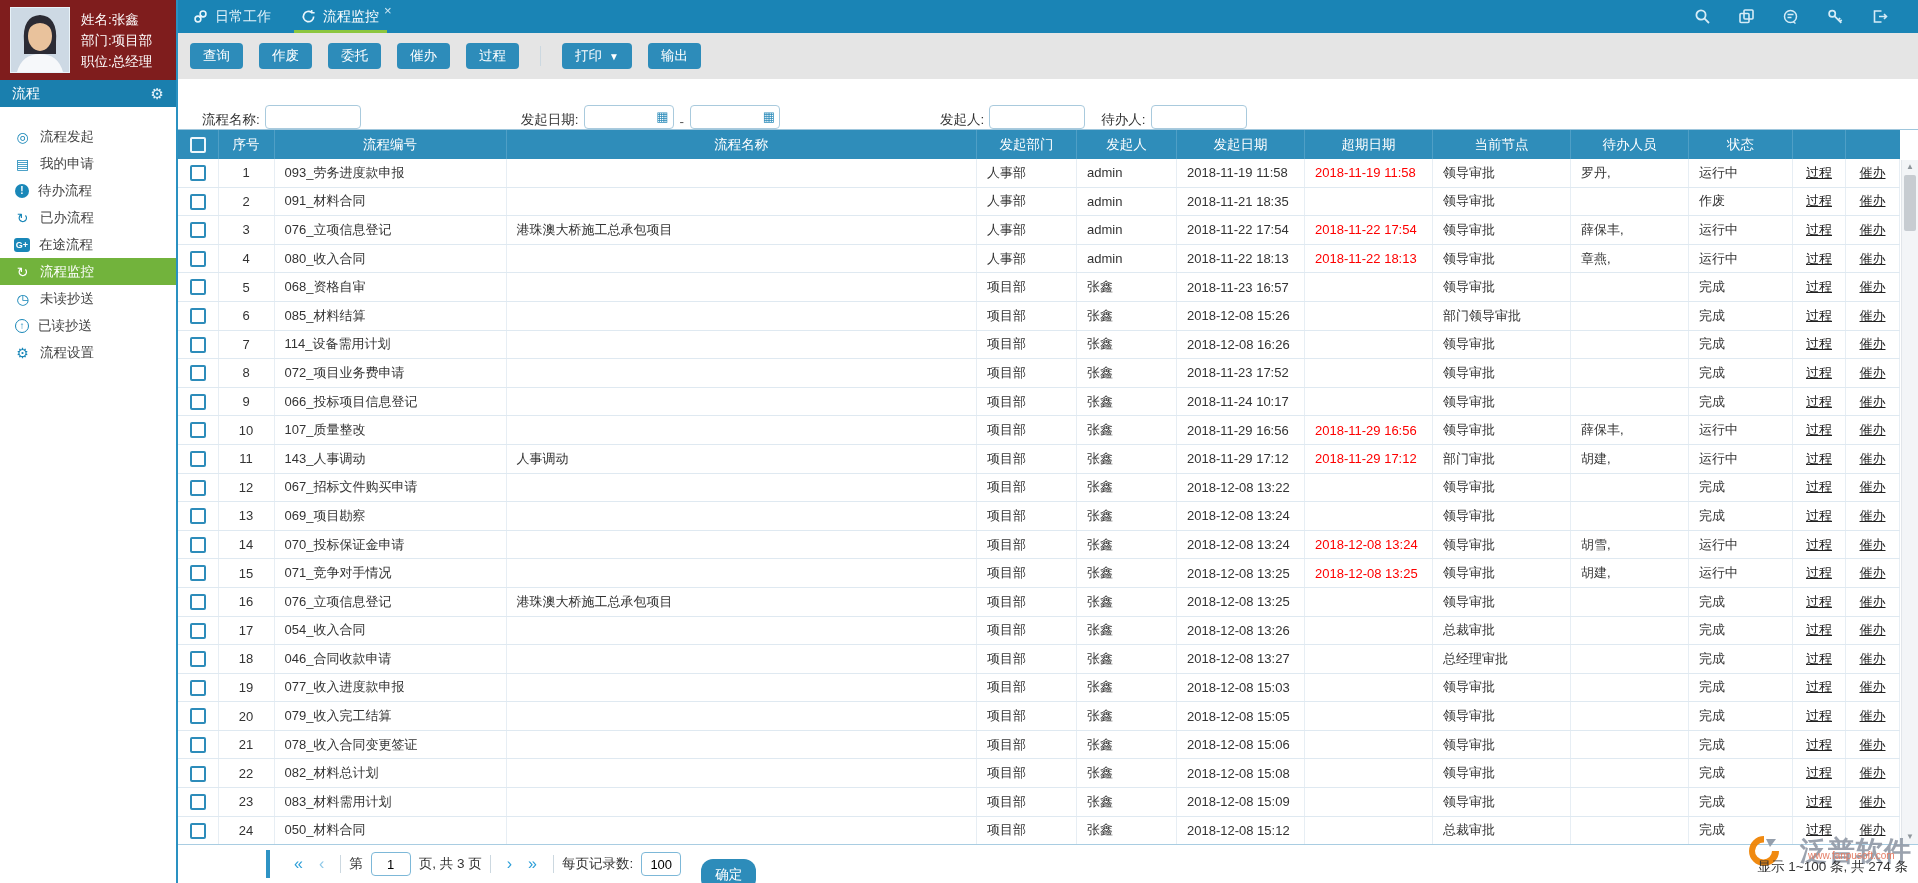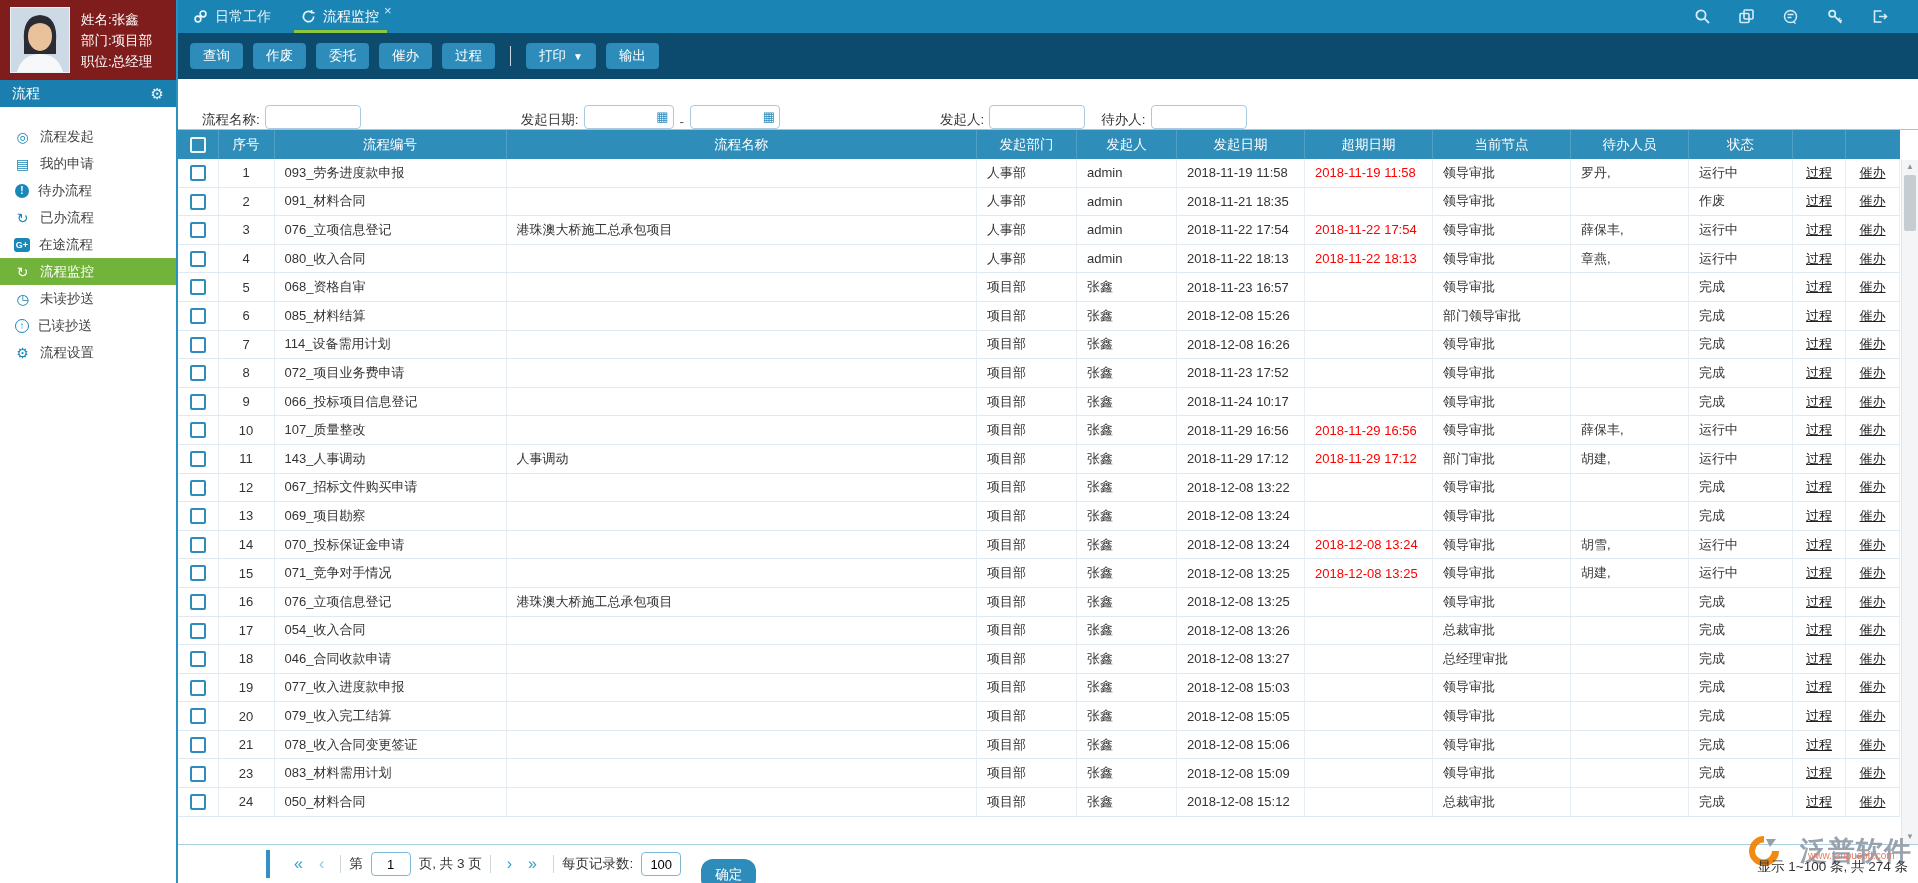--- a/index.html
+++ b/index.html
@@ -30,21 +30,21 @@
   .main{flex:1;display:flex;flex-direction:column;min-width:0;position:relative;}
   .topbar{height:33px;background:#1a84b5;display:flex;justify-content:space-between;flex:0 0 33px;}
   .tabs{display:flex;}
   .tab{display:flex;align-items:center;gap:7px;padding:0 15px;color:#dff0f9;font-size:14px;position:relative;cursor:pointer;}
   .tab.active{color:#fff;}
   .tab.active::after{content:"";position:absolute;left:8px;right:20px;bottom:0;height:3px;background:#8cc63e;}
   .tab .close{font-size:13px;color:#cfe8f4;align-self:flex-start;margin:3px 0 0 -2px;cursor:pointer;}
   .tab svg{display:block;}
   .top-icons{display:flex;align-items:center;gap:27px;padding-right:30px;}
   .top-ic{cursor:pointer;display:flex;}
-  .toolbar{height:46px;flex:0 0 46px;display:flex;align-items:center;gap:10px;padding-left:12px;background:#0c4a6e;}
+  .toolbar{height:46px;flex:0 0 46px;display:flex;align-items:center;gap:16px;padding-left:12px;background:#e5e5e5;}
   .tbtn{background:#2d8cba;color:#fff;font-size:13.5px;padding:0 13px;height:26px;line-height:26px;
     border-radius:4px;border:none;cursor:pointer;font-family:inherit;white-space:nowrap;}
   .tbtn .caret{font-size:10px;margin-left:7px;}
   .tsep{width:1px;height:20px;background:#ccd8e0;margin:0 5px;}
   
   .filterbar{height:50px;flex:0 0 50px;display:flex;align-items:flex-end;padding-left:24px;background:#fff;
     font-size:13.5px;color:#333;}
   .flabel{margin-right:5px;white-space:nowrap;}
   .finput{width:96px;height:24px;border:1px solid #a9cadd;border-radius:4px;box-sizing:border-box;
     font-size:13px;padding:0 5px;outline:none;font-family:inherit;}
@@ -591,20 +591,35 @@
               <td>2018-12-08 15:06</td>
               <td class="red"></td>
               <td>领导审批</td>
               <td></td>
               <td>完成</td>
               <td class="link-cell"><a>过程</a></td>
               <td class="link-cell"><a>催办</a></td>
             </tr>
             <tr>
               <td class="center"><span class="cb"></span></td>
+              <td class="center">22</td>
+              <td>082_材料总计划</td>
+              <td></td>
+              <td>项目部</td>
+              <td>张鑫</td>
+              <td>2018-12-08 15:08</td>
+              <td class="red"></td>
+              <td>领导审批</td>
+              <td></td>
+              <td>完成</td>
+              <td class="link-cell"><a>过程</a></td>
+              <td class="link-cell"><a>催办</a></td>
+            </tr>
+            <tr>
+              <td class="center"><span class="cb"></span></td>
               <td class="center">23</td>
               <td>083_材料需用计划</td>
               <td></td>
               <td>项目部</td>
               <td>张鑫</td>
               <td>2018-12-08 15:09</td>
               <td class="red"></td>
               <td>领导审批</td>
               <td></td>
               <td>完成</td>

